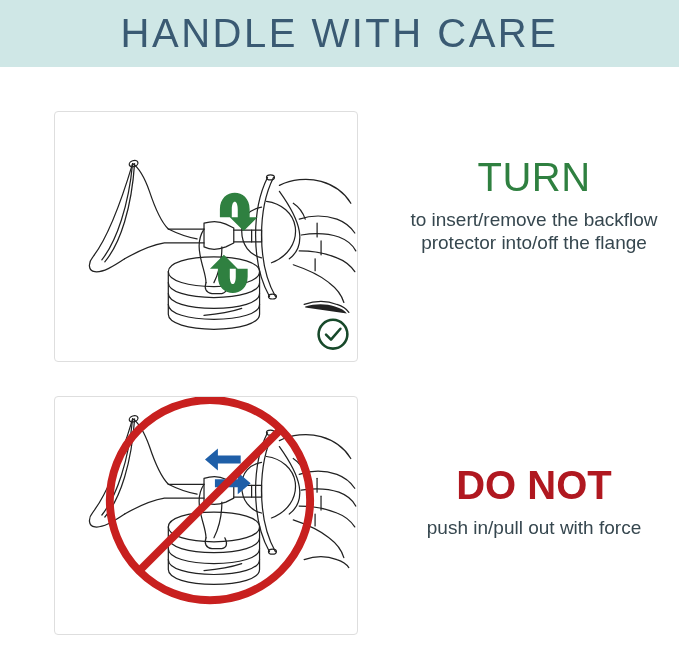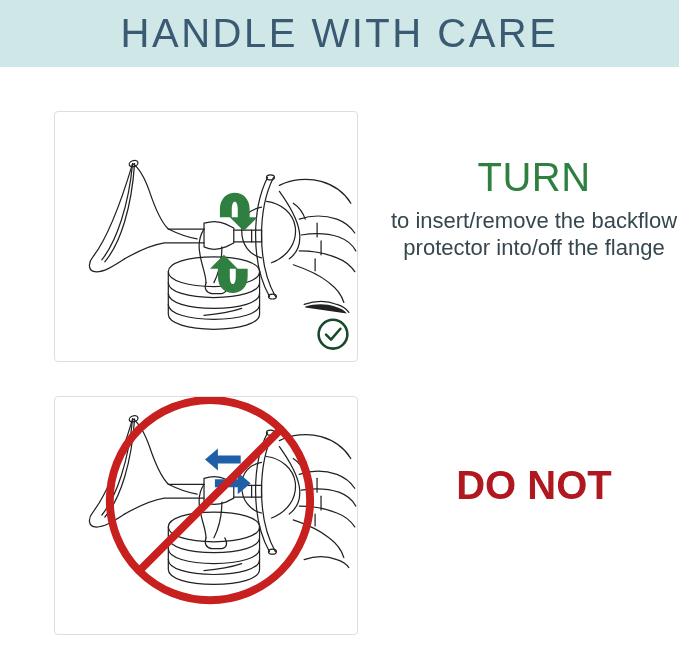--- a/index.html
+++ b/index.html
@@ -65,21 +65,21 @@
     font-size: 40px;
     font-weight: 400;
     line-height: 1.05;
     margin: 0 0 10px 0;
     letter-spacing: 0.5px;
   }
   .headline.green { color: #2f8040; font-weight: 400; }
   .headline.red   { color: #b01820; font-weight: 700; letter-spacing: 0px; }
 
   .body-text {
-    font-size: 22px;
+    font-size: 19px;
     line-height: 1.22;
     color: #36474f;
     margin: 0;
     font-weight: 400;
   }
 </style>
 </head>
 <body>
 
 <div class="header-band">
@@ -205,13 +205,14 @@
   </svg>
 </div>
 
 <div class="text-block" id="text-turn">
   <div class="headline green">TURN</div>
   <div class="body-text">to insert/remove the backflow protector into/off the flange</div>
 </div>
 
 <div class="text-block" id="text-donot">
   <div class="headline red">DO NOT</div>
+  <div class="body-text">push in/pull out with force</div>
 </div>
 
 </body></html>

